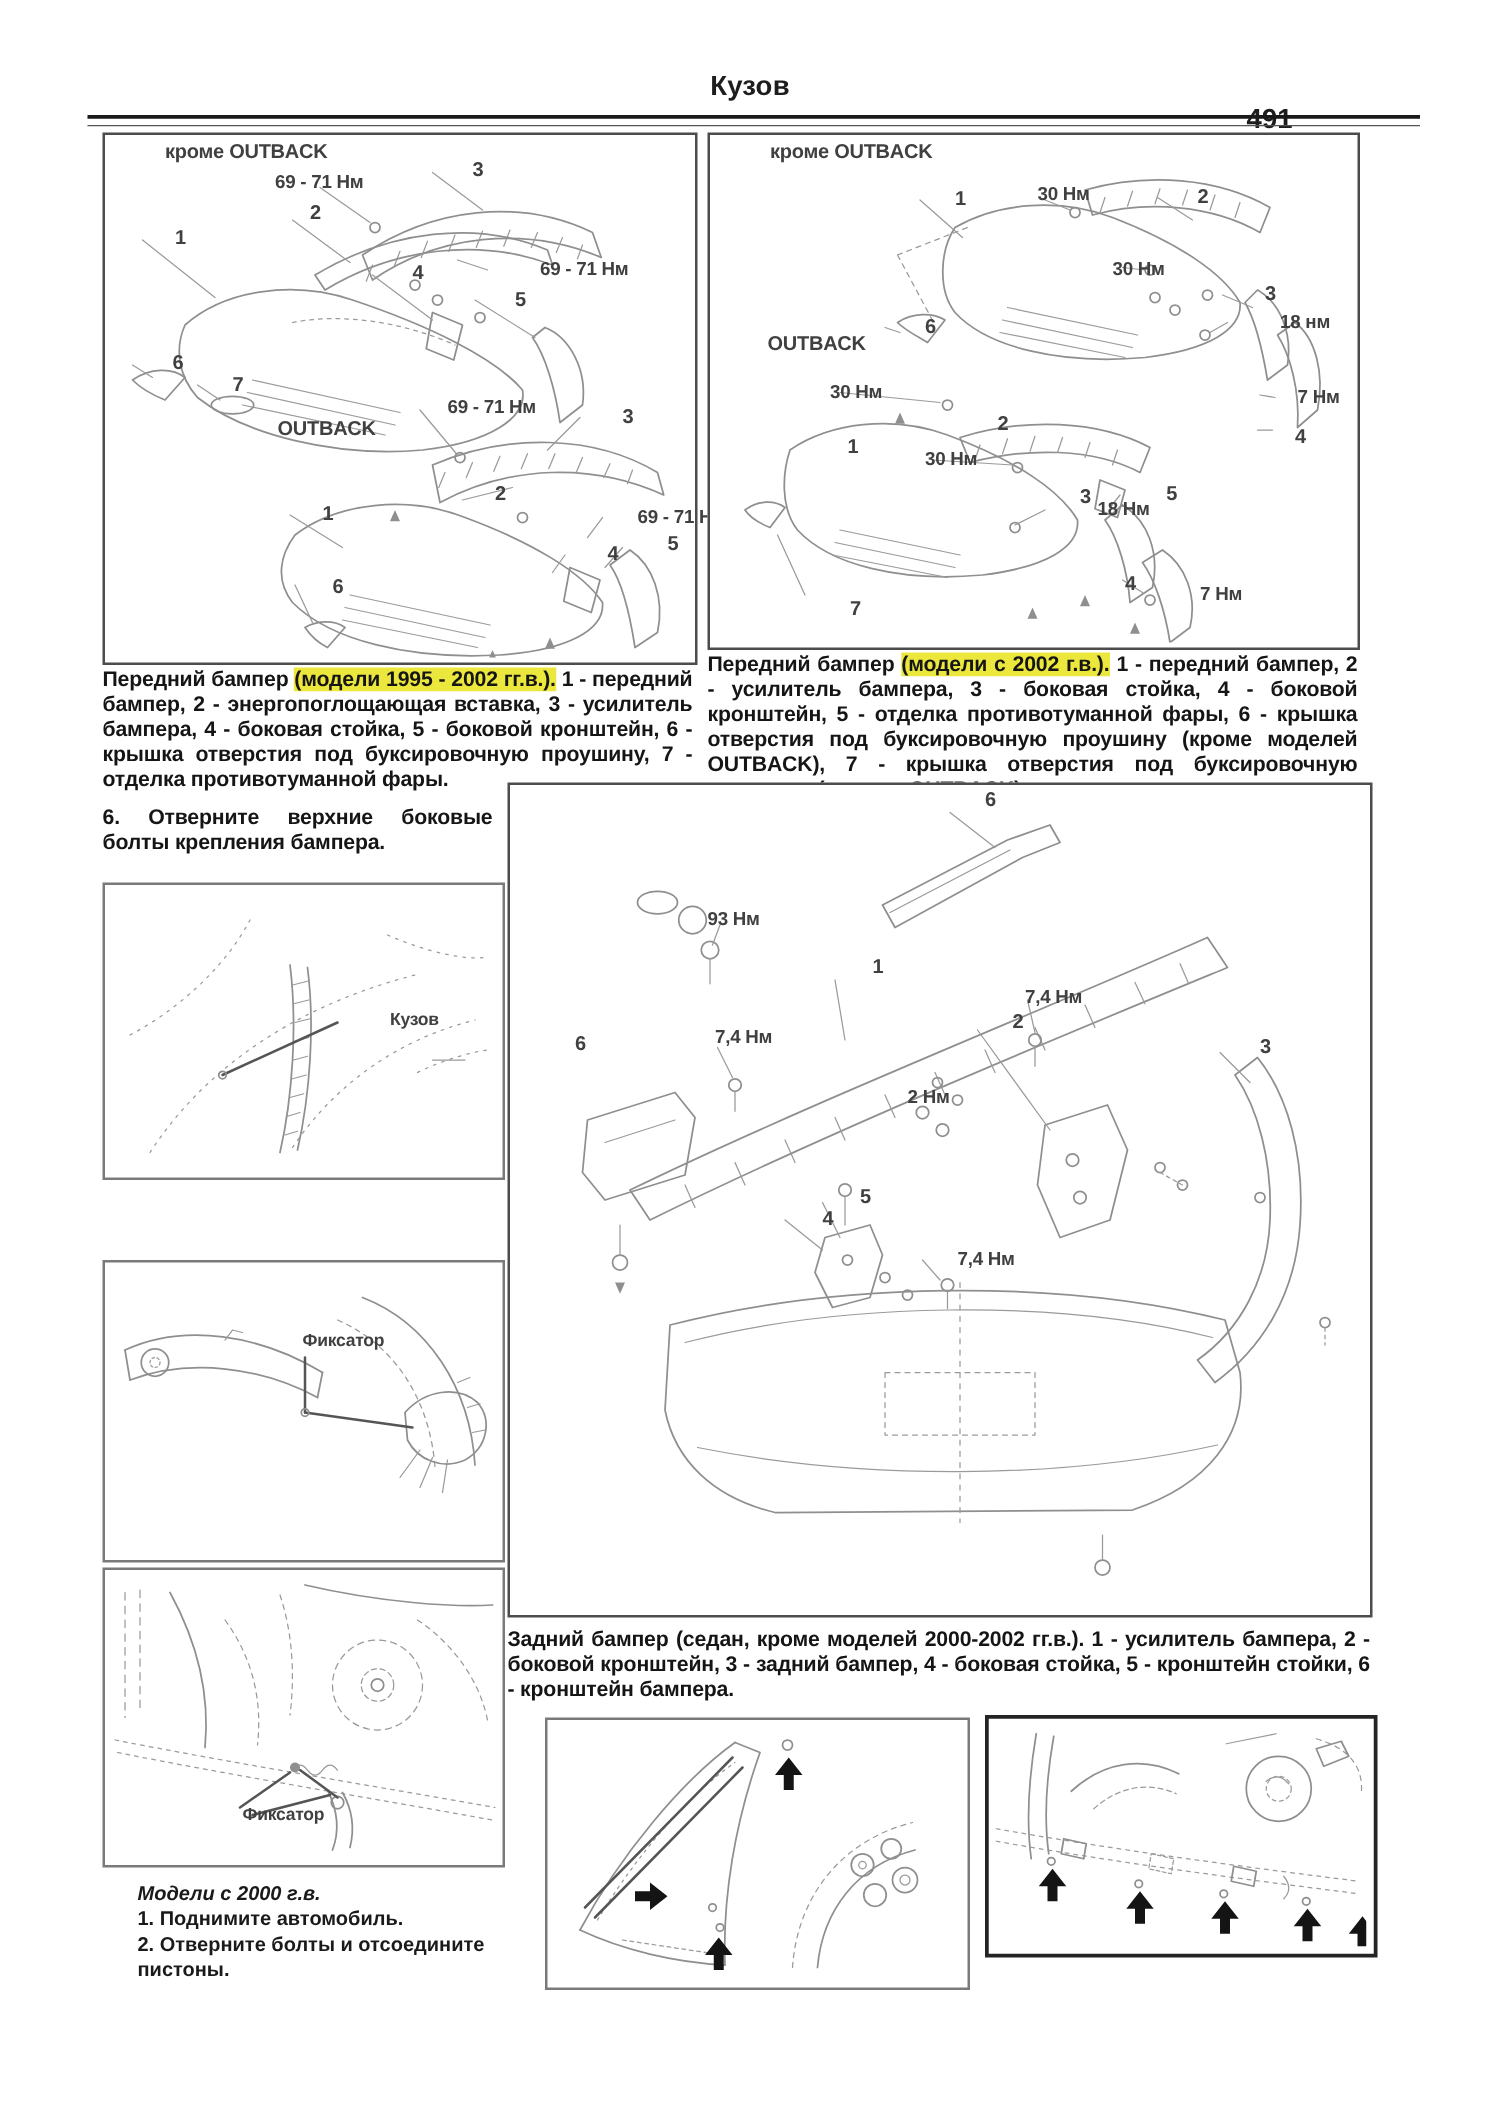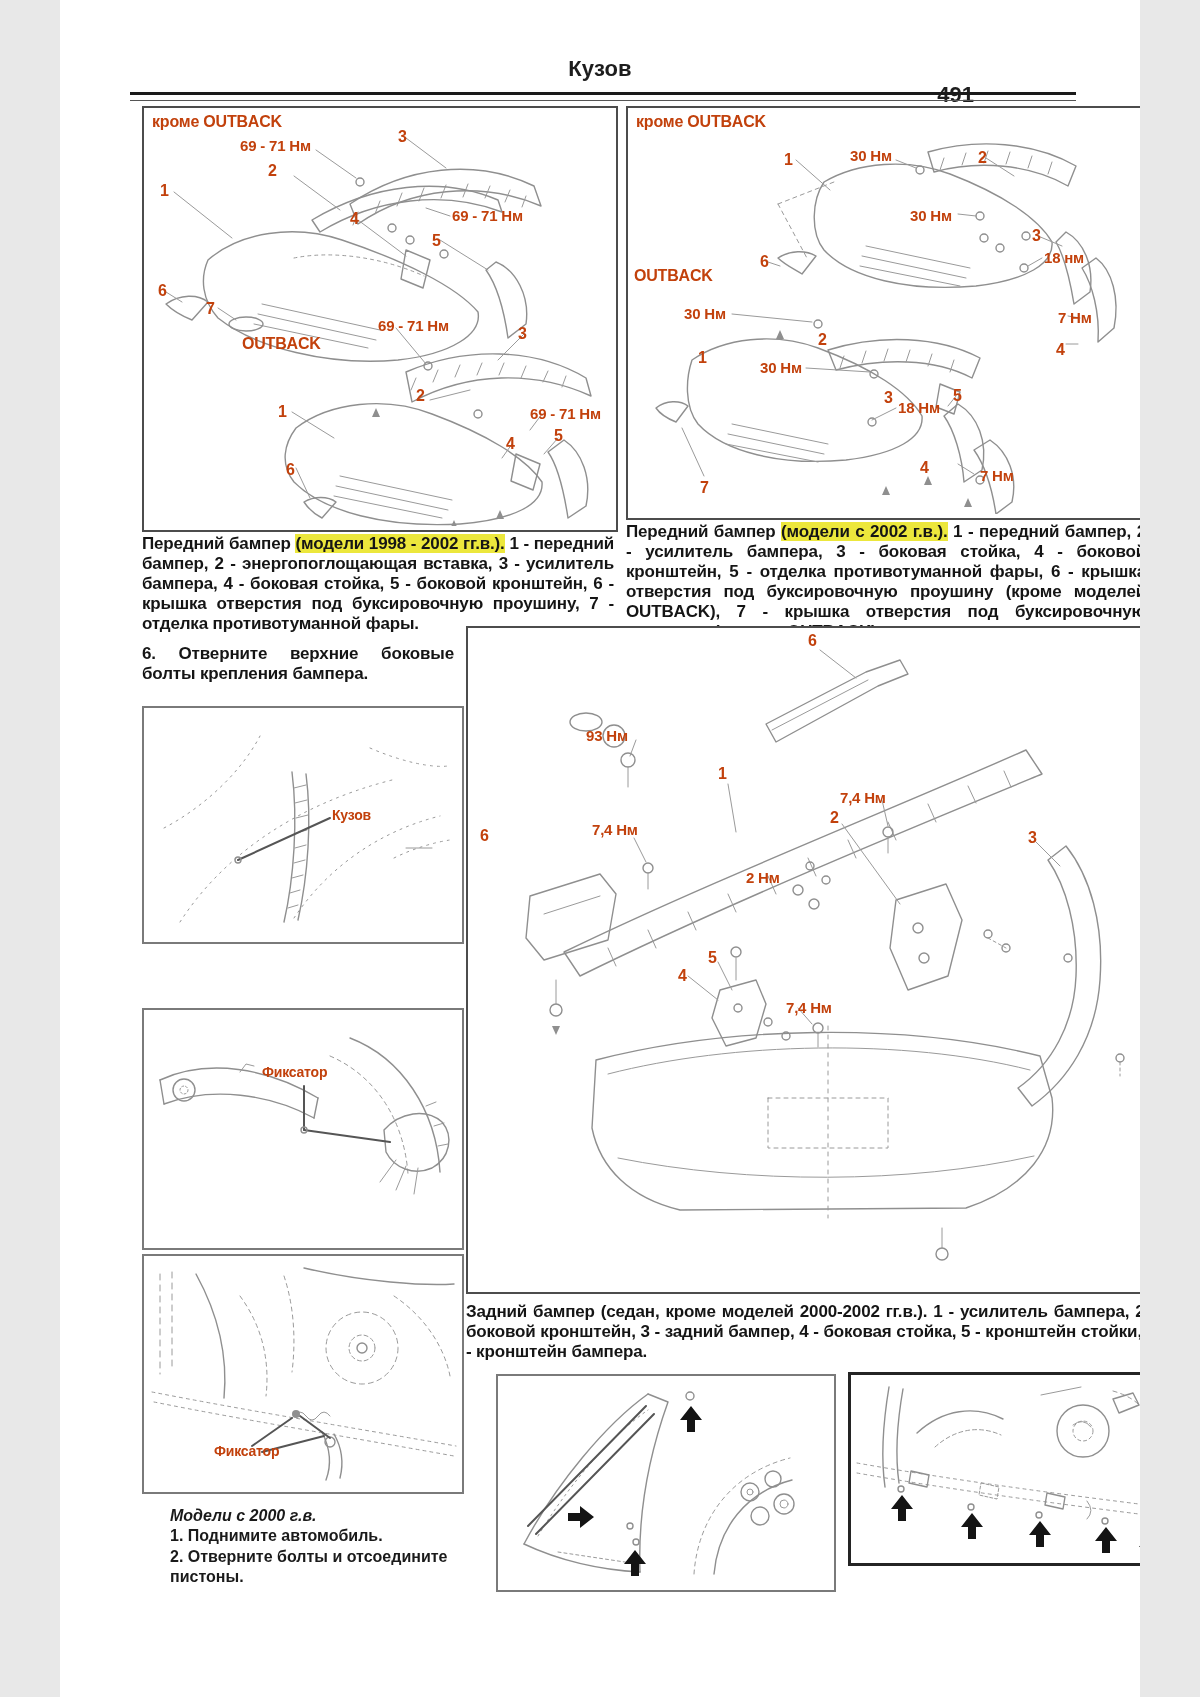--- a/index.html
+++ b/index.html
@@ -1,34 +1,34 @@
 <!DOCTYPE html>
 <html><head>
 <meta charset="utf-8">
 <style>
   html,body{margin:0;padding:0;background:#e8e8e8;}
-  .page{position:relative;width:1080px;height:1697px;background:#ffffff;margin:0 auto;
+  .page{position:relative;width:1200px;height:1697px;background:#ffffff;margin:0 auto;
         font-family:"Liberation Sans",sans-serif;color:#1d1d1d;overflow:hidden;}
   .hdr-title{position:absolute;left:0;right:0;top:56px;text-align:center;
              font-size:22px;font-weight:700;letter-spacing:0.2px;}
   .hdr-num{position:absolute;right:166px;top:54px;font-size:22px;font-weight:700;margin-top:28px;}
   .hdr-rule{position:absolute;left:70px;right:64px;top:92px;height:5px;
             border-top:3px solid #1a1a1a;border-bottom:1px solid #555;}
   .panel{position:absolute;background:#fff;border:2px solid #4c4c4c;}
   .panel.light{border-color:#7a7a7a;}
   .panel.heavy{border-width:3px;border-color:#242424;}
   .sketch{position:absolute;left:0;top:0;}
   .sketch path,.sketch circle,.sketch ellipse{fill:none;stroke:#8f8f8f;stroke-width:1.4;
             stroke-linecap:round;stroke-linejoin:round;}
   .sketch .thin{stroke-width:1;stroke:#9a9a9a;}
   .sketch .dark{stroke:#555;stroke-width:2;}
   .sketch .fillg{fill:#8f8f8f;stroke:none;}
   .sketch .arrow{fill:#141414;stroke:none;}
   .ann{position:absolute;font-weight:700;font-size:15px;white-space:nowrap;
-       color:#c2410c;letter-spacing:-0.2px;line-height:1;}
+       color:#404040;letter-spacing:-0.2px;line-height:1;margin-left:40px;}
   .cap{position:absolute;font-weight:700;font-size:17px;line-height:1.18;
        text-align:justify;letter-spacing:-0.15px;color:#151515;}
   .hl{background:#ece73c;}
   .step{position:absolute;font-weight:700;font-size:17px;line-height:1.2;
         text-align:justify;letter-spacing:-0.15px;color:#151515;}
   .note{position:absolute;font-size:16px;font-weight:700;line-height:1.28;color:#1a1a1a;}
   .note .it{font-style:italic;display:block;}
   .note .ln{display:block;}
 </style>
 </head>
@@ -143,21 +143,21 @@
       <span class="ann" style="left: 256px; top: 282px; font-size: 16px;">3</span>
       <span class="ann" style="left: 270px; top: 292px;">18 Нм</span>
       <span class="ann" style="left: 430px; top: 202px;">7 Нм</span>
       <span class="ann" style="left: 428px; top: 234px; font-size: 16px;">4</span>
       <span class="ann" style="left: 72px; top: 372px; font-size: 16px;">7</span>
       <span class="ann" style="left: 292px; top: 352px; font-size: 16px;">4</span>
       <span class="ann" style="left: 352px; top: 360px;">7 Нм</span>
     </div>
 
   <div class="cap" style="left:82px;top:534px;width:472px;">
-    <span>Передний бампер </span><span class="hl">(модели 1998 - 2002 гг.в.).</span><span> 1 - передний бампер, 2 - энергопоглощающая вставка, 3 - усилитель бампера, 4 - боковая стойка, 5 - боковой кронштейн, 6 - крышка отверстия под буксировочную проушину, 7 - отделка противотуманной фары.</span>
+    <span>Передний бампер </span><span class="hl">(модели 1995 - 2002 гг.в.).</span><span> 1 - передний бампер, 2 - энергопоглощающая вставка, 3 - усилитель бампера, 4 - боковая стойка, 5 - боковой кронштейн, 6 - крышка отверстия под буксировочную проушину, 7 - отделка противотуманной фары.</span>
   </div>
   <div class="cap" style="left:566px;top:522px;width:520px;">
     <span>Передний бампер </span><span class="hl">(модели с 2002 г.в.).</span><span> 1 - передний бампер, 2 - усилитель бампера, 3 - боковая стойка, 4 - боковой кронштейн, 5 - отделка противотуманной фары, 6 - крышка отверстия под буксировочную проушину (кроме моделей OUTBACK), 7 - крышка отверстия под буксировочную проушину (модели OUTBACK).</span>
   </div>
 
   <div class="step" style="left:82px;top:644px;width:312px;">6. Отверните верхние боковые болты крепления бампера.</div>
 
   <div class="panel light" style="left:82px;top:706px;width:318px;height:234px;">
     <svg class="sketch" width="314" height="230" viewBox="0 0 314 230">
       <path class="thin" d="M36,214 C76,152 146,98 248,72" stroke-dasharray="2 5"></path>

